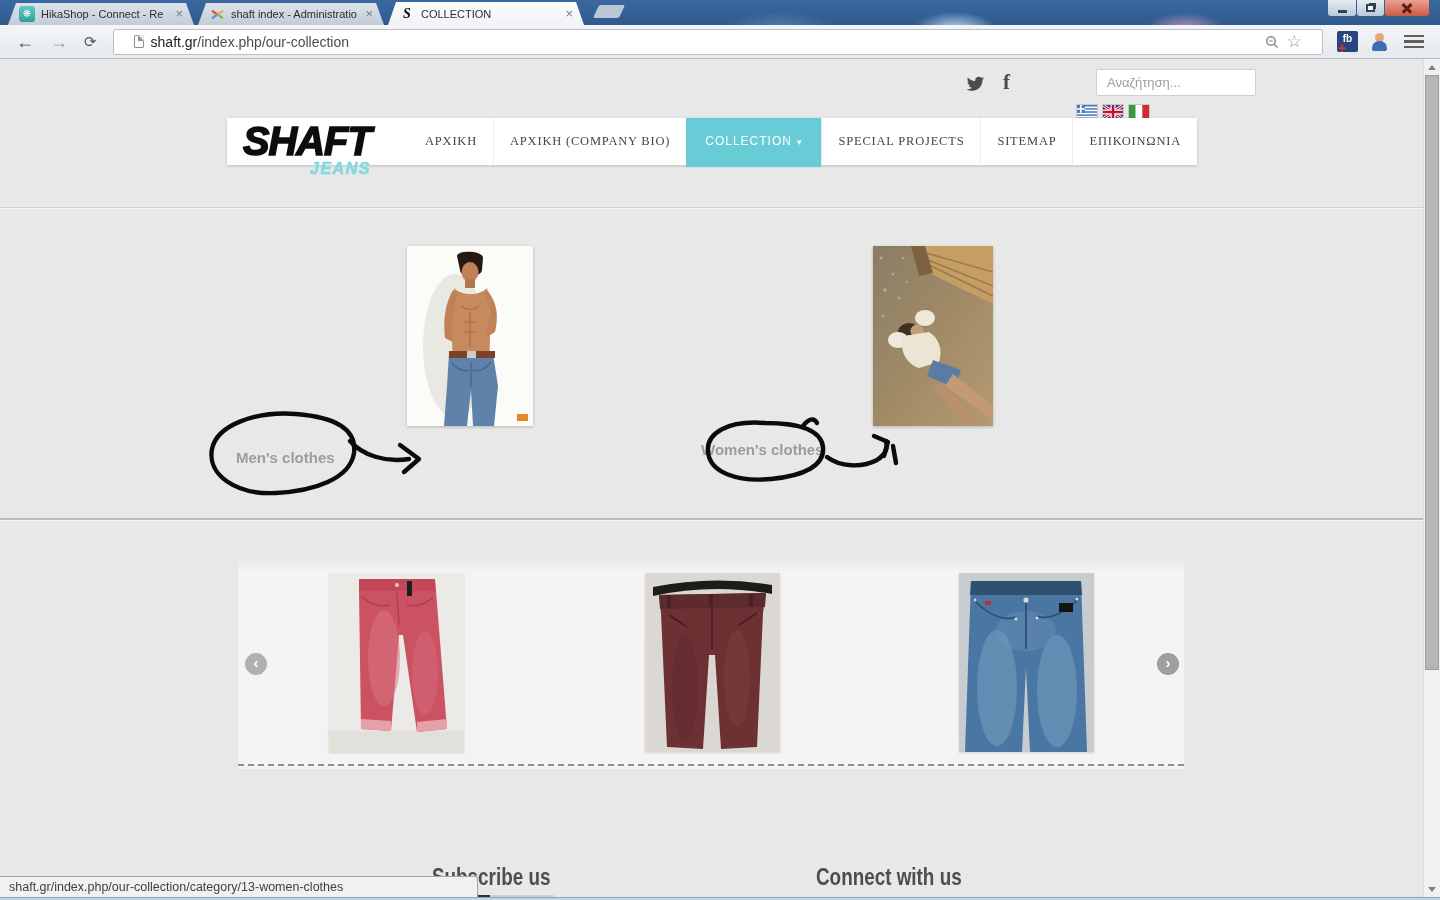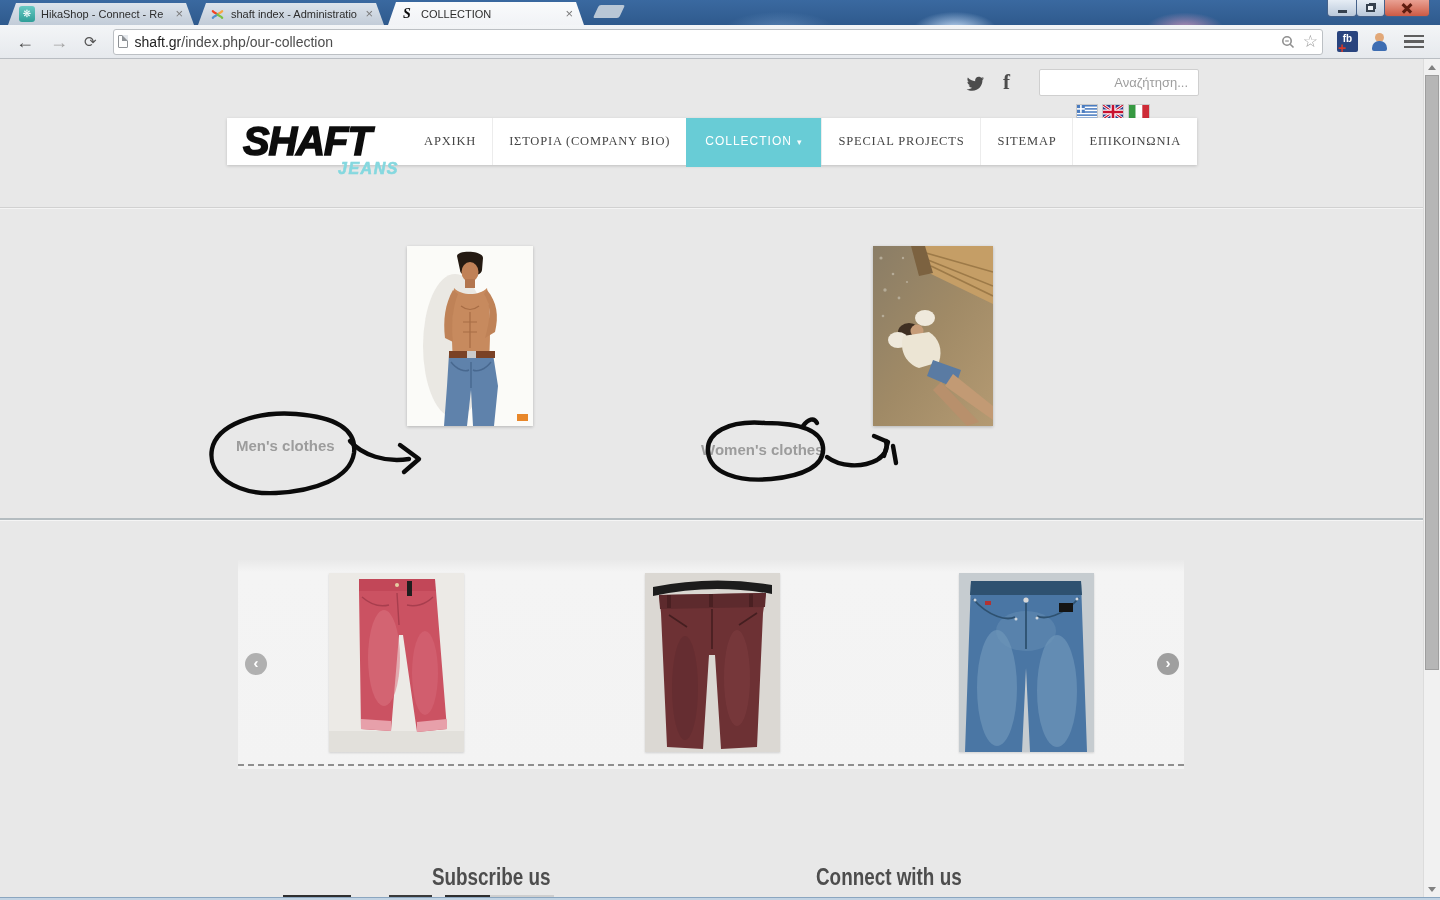--- a/index.html
+++ b/index.html
@@ -34,43 +34,43 @@
   .ic-x i { position:absolute; left:-1px; top:4px; width:12px; height:2.5px; background:#5e1d10; }
   .ic-x i:first-child { transform:rotate(45deg); } .ic-x i:last-child { transform:rotate(-45deg); }
 
   
   .toolbar { position:absolute; top:25px; left:0; width:1440px; height:34px; display:flex; align-items:center;
     background:linear-gradient(#f3f5f7,#e6e9ed); border-bottom:1px solid #b9bdc2; padding:0 8px; z-index:2; }
   .navbtn { font-size:18px; line-height:1; padding:0 8px; color:#4a4a4a; }
   .navbtn.fwd { color:#a3a3a3; }
   .navbtn.reload { font-size:15px; color:#555; }
   .omnibox { flex:1; height:26px; margin:0 8px; background:#fff; border:1px solid #bcc0c4; border-radius:3px;
-    display:flex; align-items:center; padding:0 4px; gap:7px; }
+    display:flex; align-items:center; padding:0 20px; gap:7px; }
   .page-ico { width:10px; height:13px; border:1px solid #8e9296; border-radius:1px; background:#fdfdfd; position:relative; }
   .page-ico::after { content:""; position:absolute; right:-1px; top:-1px; border:3px solid; border-color:#e6e9ed #e6e9ed #8e9296 #8e9296; }
   .url { font-size:14px; color:#222; white-space:nowrap; overflow:hidden; flex:1; }
   .url .path { color:#4c4c4c; }
   .magnifier { width:16px; height:16px; }
   .star { font-size:17px; color:#9a9a9a; line-height:1; }
   .ext-fb { width:21px; height:21px; background:#29447e; border-radius:2px; margin:0 6px; position:relative;
     color:#fff; font-size:10px; font-weight:700; text-align:center; line-height:15px; }
   .ext-fb .plus { position:absolute; left:1px; bottom:-2px; color:#d63a2a; font-size:14px; font-weight:700; line-height:12px; }
   .ext-person { width:20px; height:20px; margin:0 6px; position:relative; }
   .ext-person .head { position:absolute; left:5px; top:1px; width:9px; height:9px; border-radius:50%; background:#e2a878; }
   .ext-person .body { position:absolute; left:2px; top:9px; width:15px; height:10px; border-radius:7px 7px 2px 2px; background:#3d6db2; }
   .menu-ico { width:20px; margin:0 8px; display:flex; flex-direction:column; gap:3px; }
   .menu-ico i { height:2.5px; background:#5f5f5f; }
 
   
   .content { position:absolute; top:59px; left:0; width:1440px; height:841px; background:#e8e8e8; overflow:hidden; }
 
   .tw-icon { position:absolute; left:966px; top:15px; width:19px; height:19px; }
   .fb-icon { position:absolute; left:1003px; top:11px; font-family:"Liberation Serif", serif; font-weight:700; font-size:21px; color:#4c4c4c; }
-  .search-box { position:absolute; left:1039px; top:10px; width:160px; height:27px; border:1px solid #cfcfcf; border-radius:2px;
-    background:#fff; padding:0 10px; font-size:13px; color:#444; font-family:"Liberation Sans", sans-serif;text-align:right; }
+  .search-box { position:absolute; left:1096px; top:10px; width:160px; height:27px; border:1px solid #cfcfcf; border-radius:2px;
+    background:#fff; padding:0 10px; font-size:13px; color:#444; font-family:"Liberation Sans", sans-serif; }
   .search-box::placeholder { color:#9e9e9e; }
   .flags { position:absolute; left:1077px; top:46px; display:flex; gap:6px; }
   .flag { width:20px; height:14px; box-shadow:0 0 0 1px #c8c8c8; }
 
   .headerbar { position:absolute; left:227px; top:59px; width:970px; height:47px; background:#fff; box-shadow:0 1px 3px rgba(0,0,0,.18); }
   .logo-title { position:absolute; left:16px; top:0px; font-size:41px; font-style:italic; font-weight:700; color:#0d0d0d;
     letter-spacing:-1px; -webkit-text-stroke:1.6px #0d0d0d; transform:scaleX(.97); transform-origin:left top; }
   .logo-sub { position:absolute; left:83px; top:42px; font-size:16px; font-style:italic; font-weight:700; letter-spacing:1.5px;
     -webkit-text-stroke:.6px currentColor; }
   .mainnav { position:absolute; right:0; top:0; height:47px; display:flex; }
@@ -78,21 +78,21 @@
     color:#454545; white-space:nowrap; border-left:1px solid #ececec; }
   .nav-item:first-child { border-left:none; }
   .nav-item.active { color:#fff; height:49px; padding:0 19px; border-left:none; font-family:"Liberation Sans", sans-serif; font-size:12px; letter-spacing:1px; }
   .nav-item .caret { font-size:9px; margin-left:5px; opacity:.95; }
 
   .hdiv1 { position:absolute; left:0; top:148px; width:1440px; height:1px; background:#d1d1d1; box-shadow:0 1px 0 #f4f4f4; }
 
   .cat-img { position:absolute; top:187px; box-shadow:0 1px 3px rgba(0,0,0,.22); }
   .cat-img.men { left:407px; width:126px; height:180px; }
   .cat-img.women { left:873px; width:120px; height:180px; }
-  .cat-label { position:absolute; top:378px; font-size:15px; font-weight:700; color:#9c9c9c; }
+  .cat-label { position:absolute; top:390px; font-size:15px; font-weight:700; color:#9c9c9c; }
   .cat-label.men { left:236px; }
   .cat-label.women { left:701px; top:382px; }
 
   .annotations { position:absolute; left:0; top:0; width:1440px; height:841px; pointer-events:none; z-index:6; }
 
   .hdiv2 { position:absolute; left:0; top:459px; width:1440px; height:2px; background:#b4bcc0; box-shadow:0 1px 0 #f5f5f5; }
 
   .carousel { position:absolute; left:238px; top:501px; width:946px; height:209px;
     background:linear-gradient(#e9e9e9, #f4f4f4 12px, #f3f3f3); }
   .car-dash { position:absolute; left:0; right:0; bottom:3px; border-top:2px dashed #8f8f8f; }
@@ -227,24 +227,24 @@
         <svg width="20" height="14" viewBox="0 0 20 14">
           <rect width="6.67" height="14" fill="#379a42"></rect>
             <rect x="6.67" width="6.67" height="14" fill="#fff"></rect>
             <rect x="13.33" width="6.67" height="14" fill="#ce2b37"></rect>
         </svg>
       </span>
     </div>
 
     <div class="headerbar">
       <div class="logo-title">SHAFT</div>
-      <div class="logo-sub" style="color:#85d8df;margin-left:28px;">JEANS</div>
+      <div class="logo-sub" style="color:#85d8df;">JEANS</div>
       <div class="mainnav">
         <span class="nav-item">ΑΡΧΙΚΗ</span>
-        <span class="nav-item">ΙΣΤΟΡΙΑ (COMPANY BIO)</span>
+        <span class="nav-item">ΑΡΧΙΚΗ (COMPANY BIO)</span>
         <span class="nav-item active" style="background:#68ccd6;"><span>COLLECTION</span><span class="caret">▾</span></span>
         <span class="nav-item">SPECIAL PROJECTS</span>
         <span class="nav-item">SITEMAP</span>
         <span class="nav-item">ΕΠΙΚΟΙΝΩΝΙΑ</span>
       </div>
     </div>
 
     <div class="hdiv1"></div>
 
     <span class="cat-img men">
@@ -373,20 +373,21 @@
     </div>
 
     <div class="foot-head sub">Subscribe us</div>
     <div class="foot-head con">Connect with us</div>
 
     <div class="peek" style="left:283px; width:68px; background:#2f2f2f;"></div>
     <div class="peek" style="left:389px; width:43px; background:#3a3a3a;"></div>
     <div class="peek" style="left:445px; width:45px; background:#2f2f2f;"></div>
     <div class="peek" style="left:490px; width:64px; background:#cfcfcf;"></div>
 
+    <div class="statusbar"><span>shaft.gr/index.php/our-collection/category/13-women-clothes</span></div>
     <div class="bottom-edge"></div>
 
     <div class="scrollbar">
       <span class="sb-up"></span>
       <span class="sb-thumb"></span>
       <span class="sb-down"></span>
     </div>
   </div>
 </div>
 

